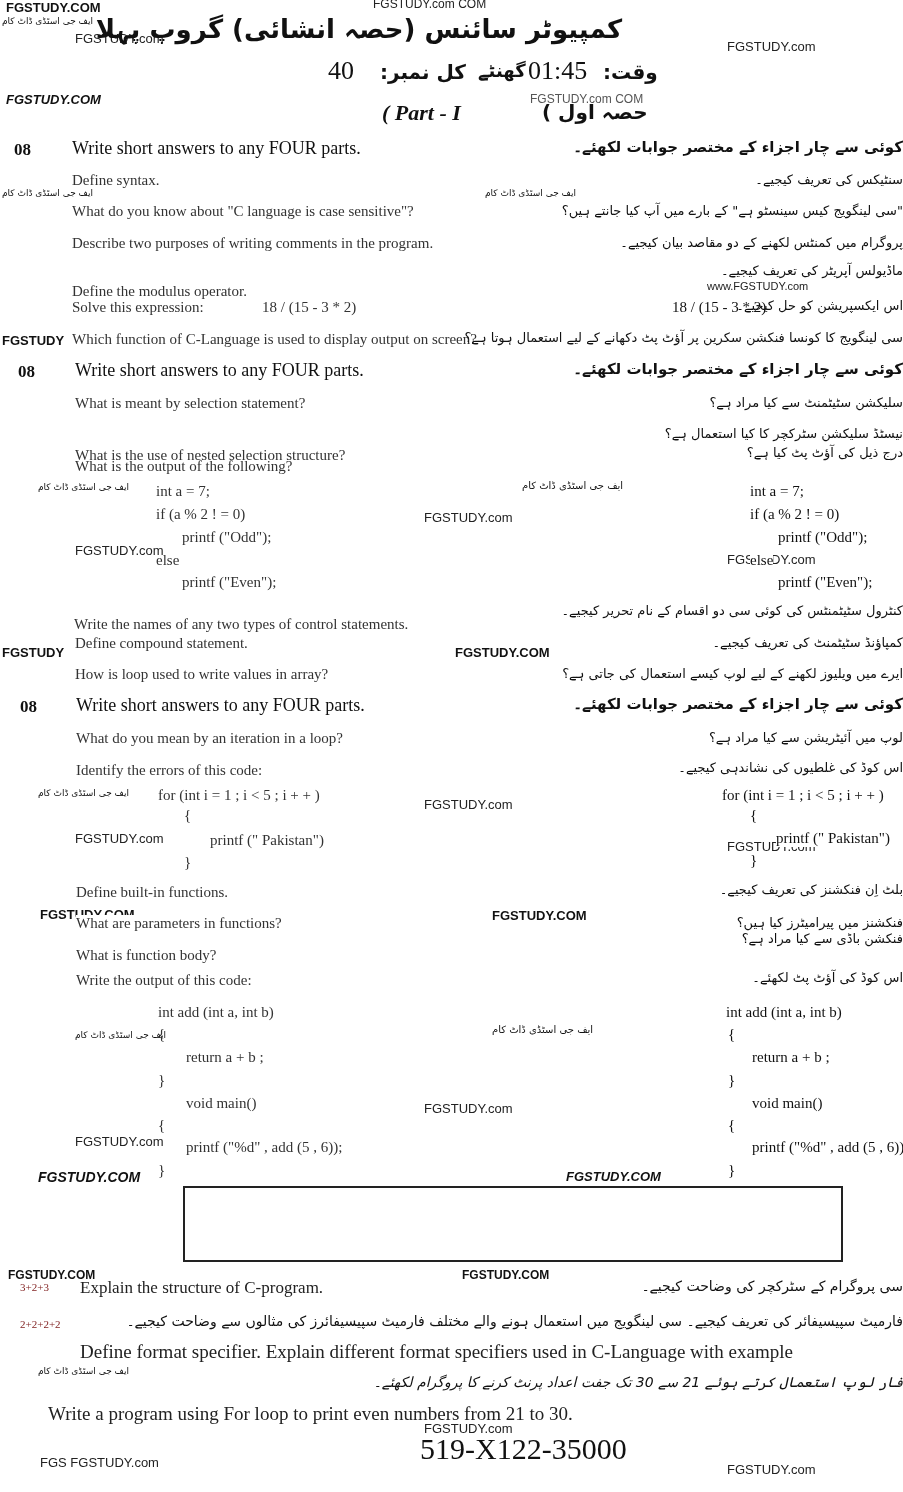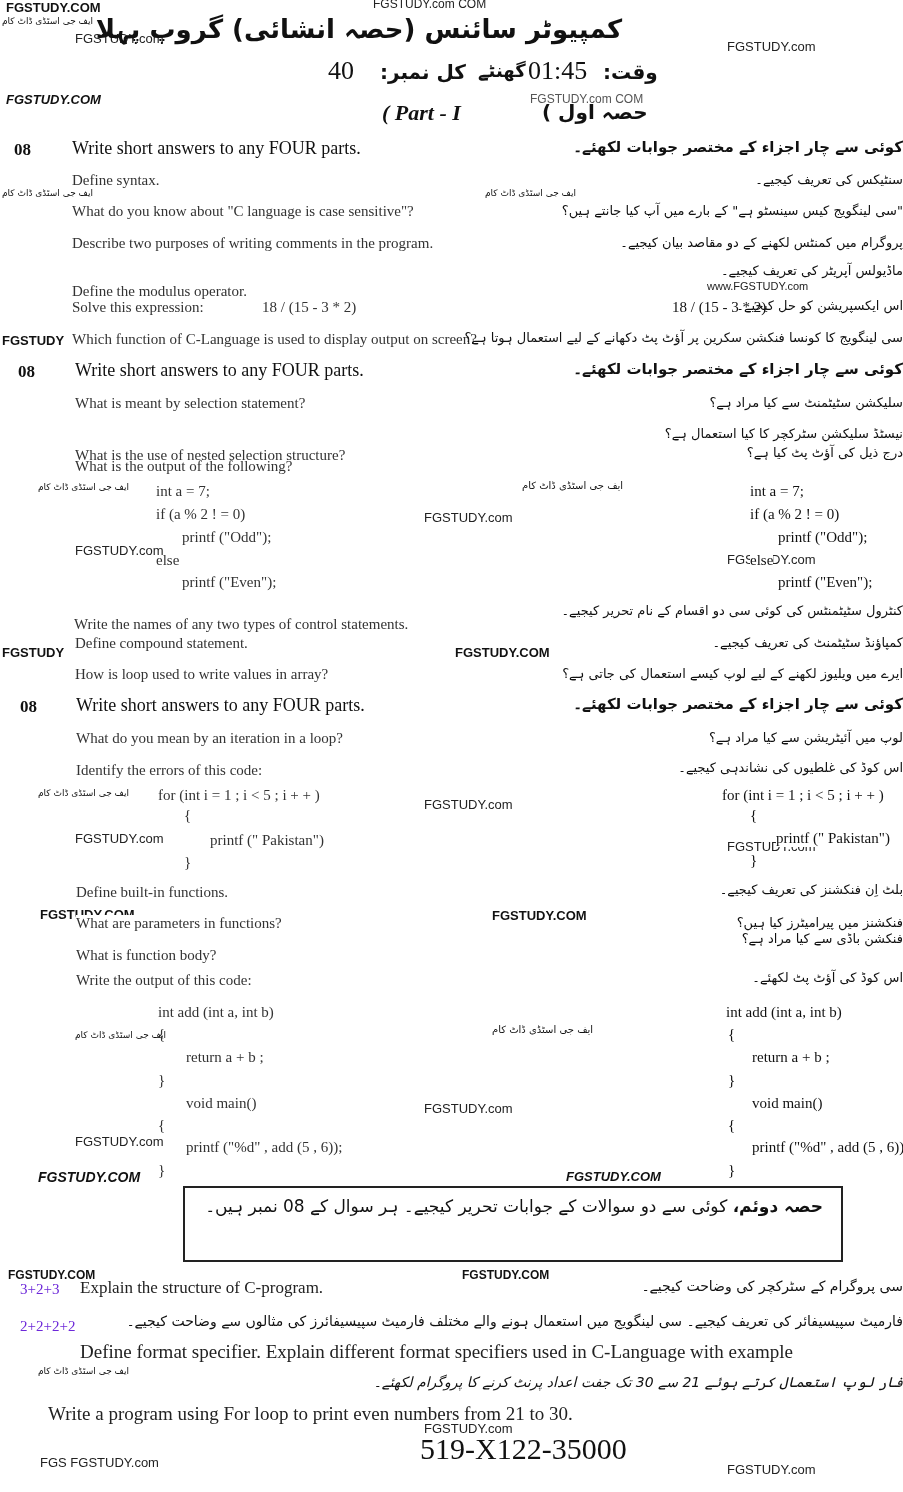--- a/index.html
+++ b/index.html
@@ -16,21 +16,21 @@
   .code { font-size:15px; color:#333; }
   .title-ur { direction:rtl; font-family:"DejaVu Sans", sans-serif; font-size:26px; font-weight:bold; }
   .time { font-size:26px; }
   .part1 { font-size:22px; font-weight:bold; }
   .box { position:absolute; left:183px; top:1186px; width:656px; height:72px; border:2px solid #222; }
   .box-ur { position:absolute; right:18px; top:8px; direction:rtl; font-family:"DejaVu Sans", sans-serif; font-size:17px; }
   .box-ur b { font-weight:bold; }
   .box-en { position:absolute; left:20px; top:44px; font-size:18px; }
   .box-en b { font-weight:bold; }
   .footer-code { font-size:30px; }
-  .marks { font-size:15px; color:#6d28d9; }
+  .marks { font-size:11px; color:#7f1d1d; }
   .long { font-size:19px; color:#222; }
 </style>
 </head>
 <body>
 
 <div class="abs wm-bold" style="left:6px;top:0px;">FGSTUDY.COM</div>
 <div class="abs wm" style="left:373px;top:-3px;font-size:12px;">FGSTUDY.com COM</div>
 <div class="abs urdu" style="left:2px;top:16px;font-size:9px;">ایف جی اسٹڈی ڈاٹ کام</div>
 <div class="abs wm" style="left:75px;top:31px;">FGSTUDY.com</div>
 <div class="abs wm" style="left:727px;top:39px;">FGSTUDY.com</div>
@@ -178,24 +178,20 @@
 <div class="abs code" style="left:726px;top:1004px;color:#111;">int add (int a, int b)</div>
 <div class="abs code" style="left:728px;top:1026px;color:#111;">{</div>
 <div class="abs code" style="left:752px;top:1049px;color:#111;">return a + b ;</div>
 <div class="abs code" style="left:728px;top:1072px;color:#111;">}</div>
 <div class="abs code" style="left:752px;top:1095px;color:#111;">void main()</div>
 <div class="abs code" style="left:728px;top:1117px;color:#111;">{</div>
 <div class="abs code" style="left:752px;top:1139px;color:#111;">printf ("%d" , add (5 , 6));</div>
 <div class="abs code" style="left:728px;top:1162px;color:#111;">}</div>
 
 <div class="box">
-  <div class="box-ur">
-    <b>حصہ دوئم،</b>
-    <span>کوئی سے دو سوالات کے جوابات تحریر کیجیے۔ ہر سوال کے 08 نمبر ہیں۔</span>
-  </div>
 </div>
 
 <div class="abs wm-bold" style="left:8px;top:1268px;font-size:12px;">FGSTUDY.COM</div>
 <div class="abs wm-bold" style="left:462px;top:1268px;font-size:12px;">FGSTUDY.COM</div>
 
 <div class="abs marks" style="left:20px;top:1281px;">3+2+3</div>
 <div class="abs long" style="left:80px;top:1278px;font-size:17px;">Explain the structure of C-program.</div>
 <div class="abs urdu" style="right:0;top:1278px;font-size:14px;">سی پروگرام کے سٹرکچر کی وضاحت کیجیے۔</div>
 
 <div class="abs marks" style="left:20px;top:1318px;">2+2+2+2</div>

